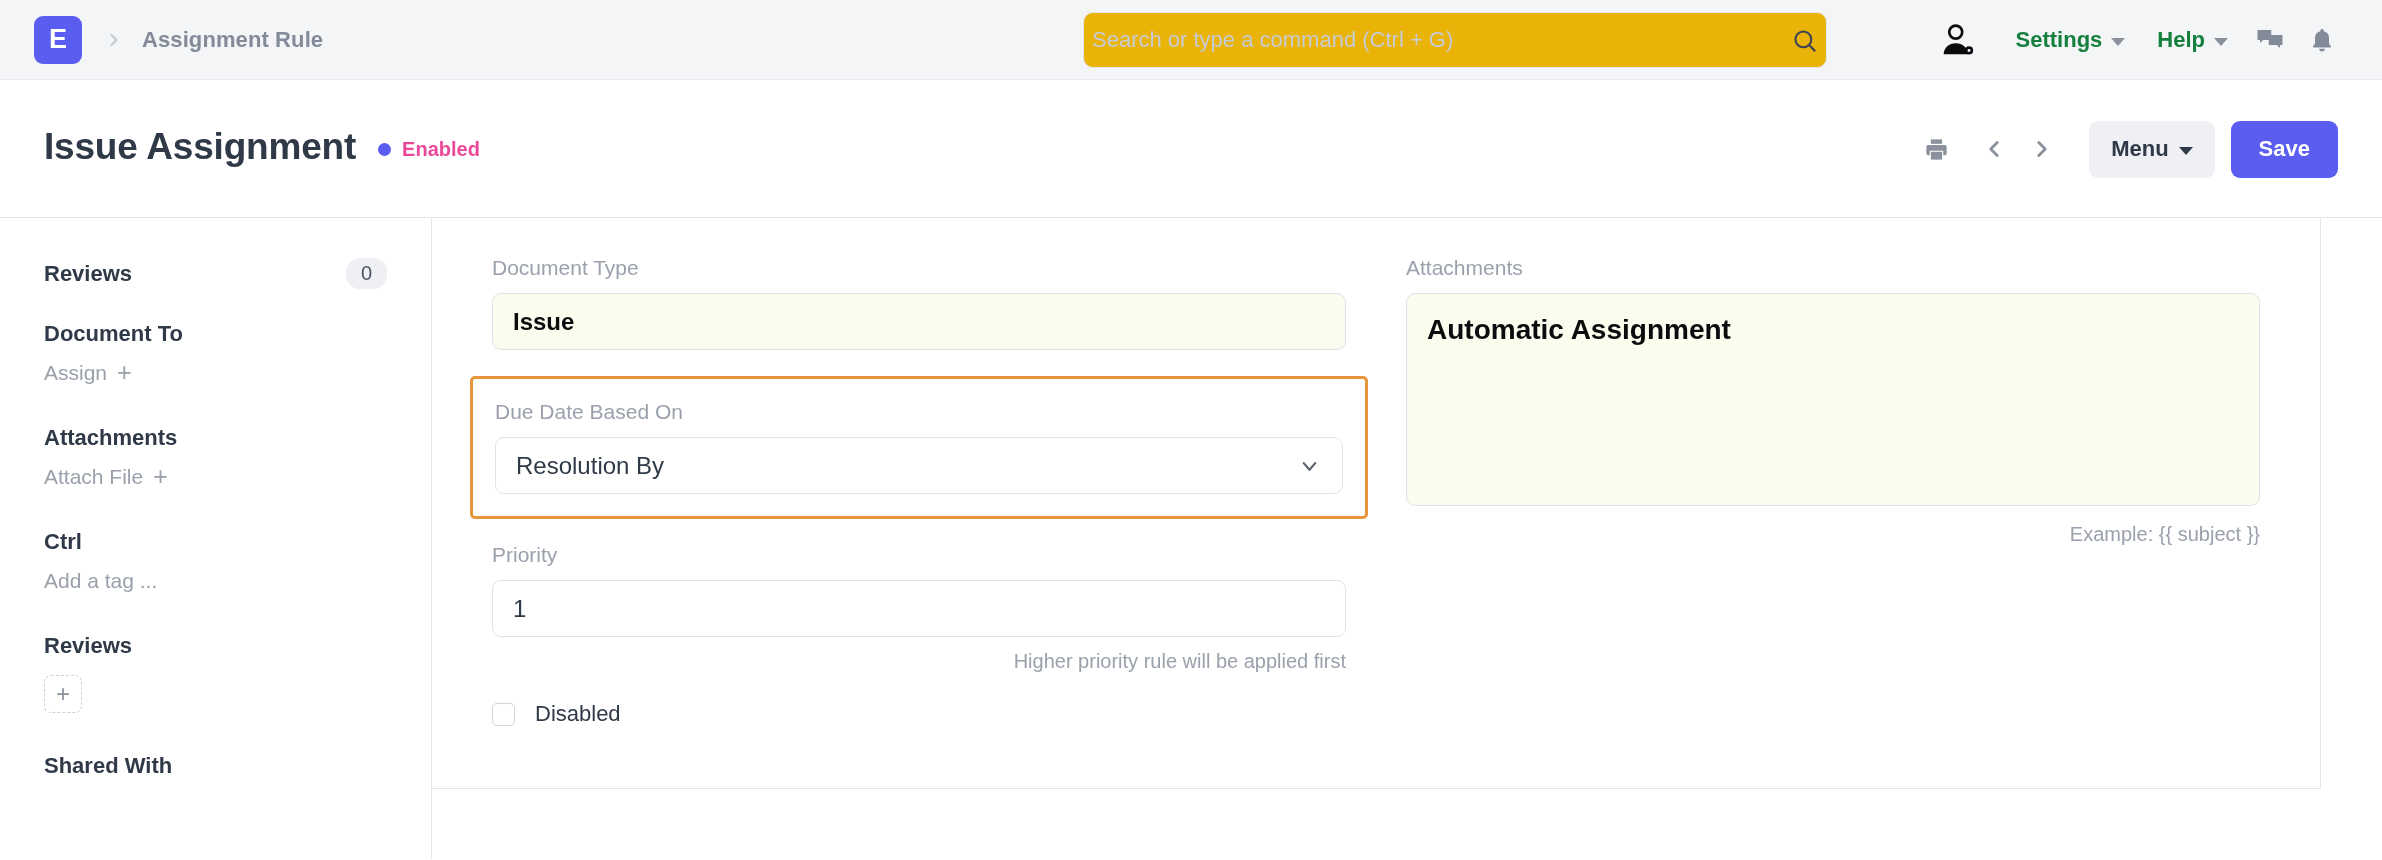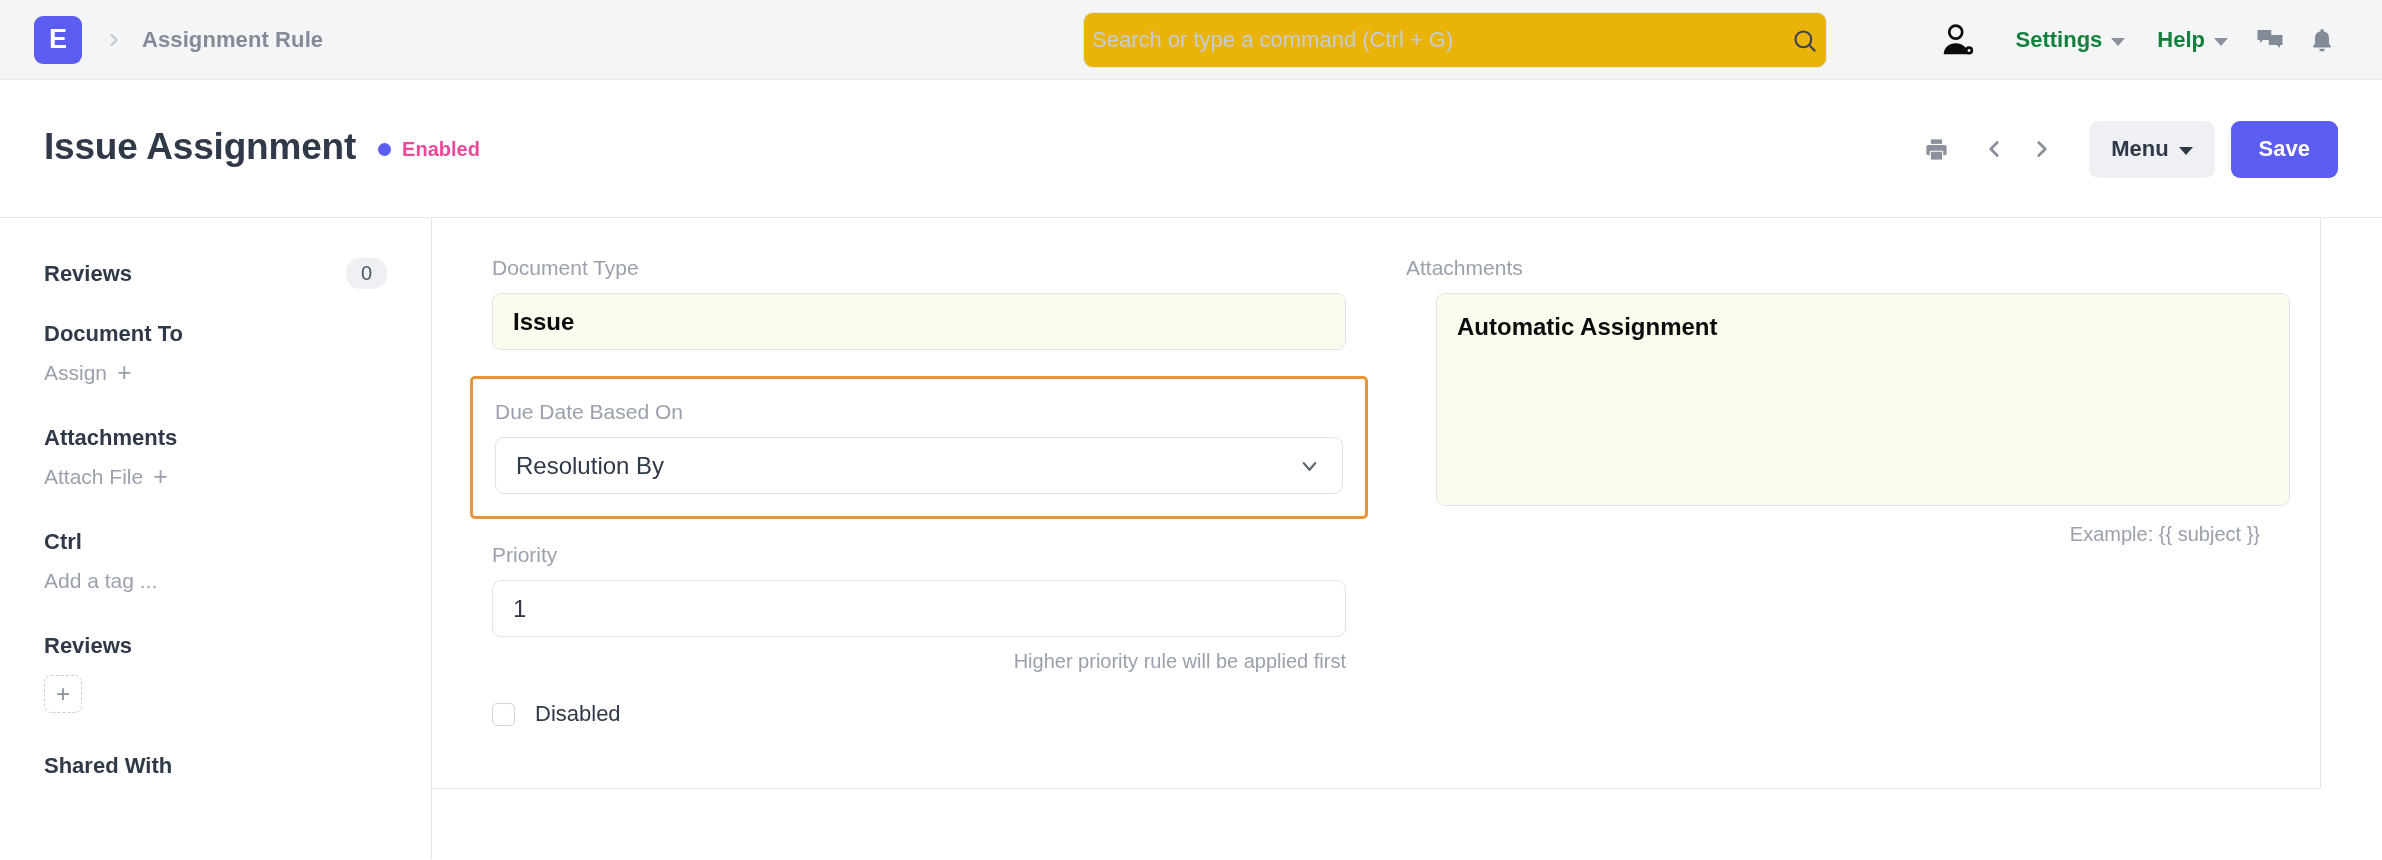--- a/index.html
+++ b/index.html
@@ -322,28 +322,27 @@
     color: #2f3947;
   }
 
   .ta {
     width: 100%;
     height: 213px;
     border: 1px solid #dfe3e8;
     border-radius: 9px;
     background: #fcfcee;
     font-family: "Liberation Sans", sans-serif;
-    font-size: 24px;
+    font-size: 28px;
     font-weight: bold;
     color: #0b0c0e;
     padding: 17px 20px;
     outline: none;
     resize: none;
     line-height: 1.35;
-    margin-left: 30px;
   }
 
   .card-divider {
     position: absolute;
     left: 0; right: 0;
     top: 570px;
     height: 1px;
     background: #e2e5e9;
   }
 </style>

